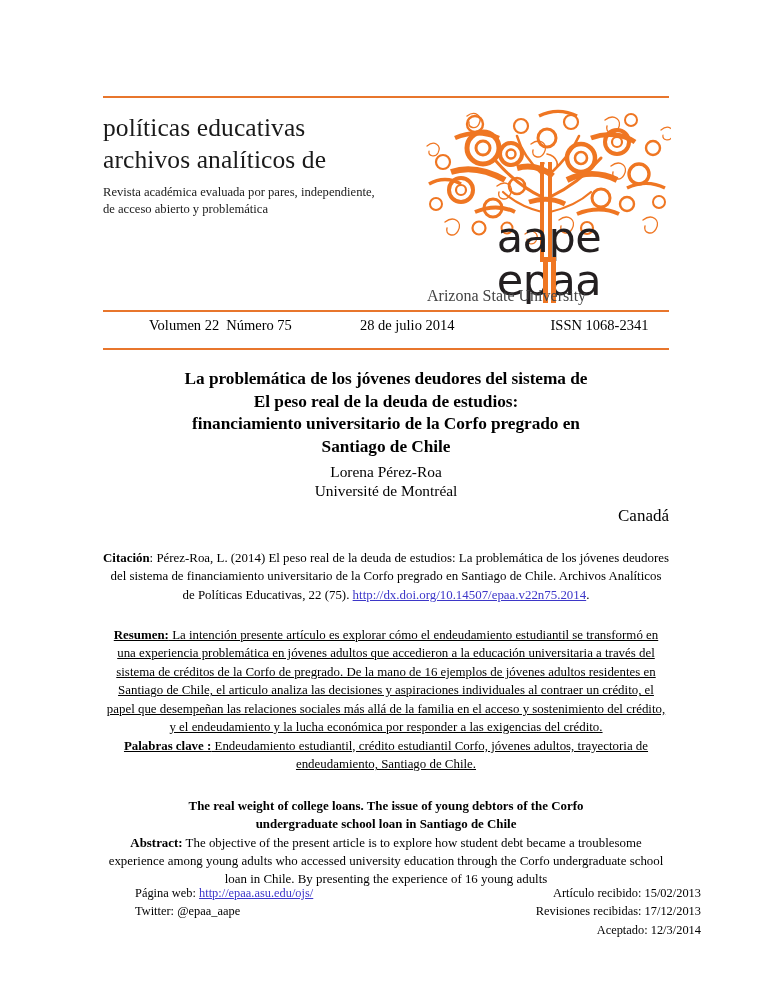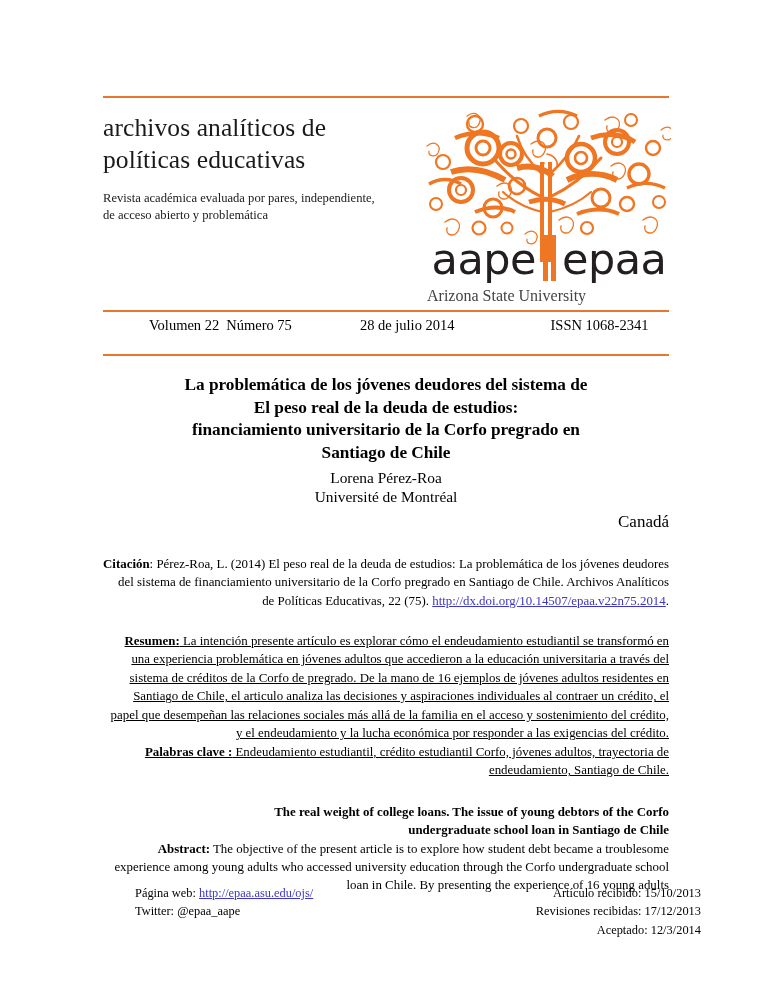--- a/index.html
+++ b/index.html
@@ -45,21 +45,21 @@
     font-size: 25.5px;
     line-height: 1.27;
     letter-spacing: 0.1px;
     color: #1a1a1a;
     font-weight: normal;
     margin: 0;
   }
   .journal-sub {
     font-size: 12.6px;
     line-height: 1.35;
-    margin-top: 13px;
+    margin-top: 7px;
     color: #1a1a1a;
   }
 
   
   .logo {
     position: absolute;
     right: -2px;
     top: 4px;
     width: 250px;
     height: 205px;
@@ -74,20 +74,21 @@
   .wordmark {
     position: absolute;
     left: 6px;
     top: 131px;
     width: 244px;
     height: 52px;
     display: flex;
     align-items: center;
     justify-content: center;
     font-family: "DejaVu Sans", "Liberation Sans", sans-serif;
+    flex-direction: column;
   }
   .wm-text {
     font-size: 43px;
     line-height: 1;
     color: #231f20;
     letter-spacing: -0.5px;
     font-weight: 400;
   }
   .wm-bars {
     display: inline-block;
@@ -111,21 +112,21 @@
     top: 185px;
     width: 244px;
     text-align: left;
     font-size: 16px;
     color: #444444;
   }
 
   
   .volbar {
     position: relative;
-    height: 42px;
+    height: 36px;
   }
   .volbar-inner {
     display: flex;
     align-items: center;
     height: 26px;
     font-size: 14.5px;
   }
   .vol-volume { margin-left: 46px; }
   .vol-number { margin-left: 7px; }
   .vol-date   { margin-left: 68px; }
@@ -154,21 +155,21 @@
   .art-country {
     font-size: 17px;
     margin-top: 6px;
     text-align: right;
   }
 
   
   .block {
     font-size: 12.9px;
     line-height: 1.43;
-    text-align: right;
+    text-align: center;
   }
   .block.citation { margin-top: 23px; }
   .block.resumen  { margin-top: 22px; text-decoration: underline; }
   .block.english  { margin-top: 23px; }
   .lbl { font-weight: bold; }
   a.link, .link {
     color: #3d37c8;
     text-decoration: underline;
   }
   .eng-title {
@@ -196,22 +197,22 @@
 </head>
 <body>
 
 <div class="page">
 
   <div class="rule-orange rule-top"></div>
 
   <div class="masthead">
 
     <div class="journal-block">
+      <div class="journal-title">políticas educativas</div>
       <div class="journal-title">archivos analíticos de</div>
-      <div class="journal-title">políticas educativas</div>
       <div class="journal-sub">Revista académica evaluada por pares, independiente,</div>
       <div class="journal-sub" style="margin-top:0">de acceso abierto y problemática</div>
     </div>
 
     <div class="logo">
 
       <svg class="logo-tree" viewBox="0 0 250 160" aria-hidden="true">
         <g fill="none" stroke="#ef7622" stroke-linecap="round">
 
           <rect x="119" y="60" width="4" height="100" fill="#ef7622" stroke="none"></rect>
@@ -330,17 +331,17 @@
   </div>
 
 </div>
 
 <div class="footer">
   <div class="footer-left">
     <div><span>Página web: </span><a class="link" href="#">http://epaa.asu.edu/ojs/</a></div>
     <div>Twitter: @epaa_aape</div>
   </div>
   <div class="footer-right">
-    <div>Artículo recibido: 15/10/2013</div>
+    <div>Artículo recibido: 15/02/2013</div>
     <div>Revisiones recibidas: 17/12/2013</div>
     <div>Aceptado: 12/3/2014</div>
   </div>
 </div>
 
 </body></html>

